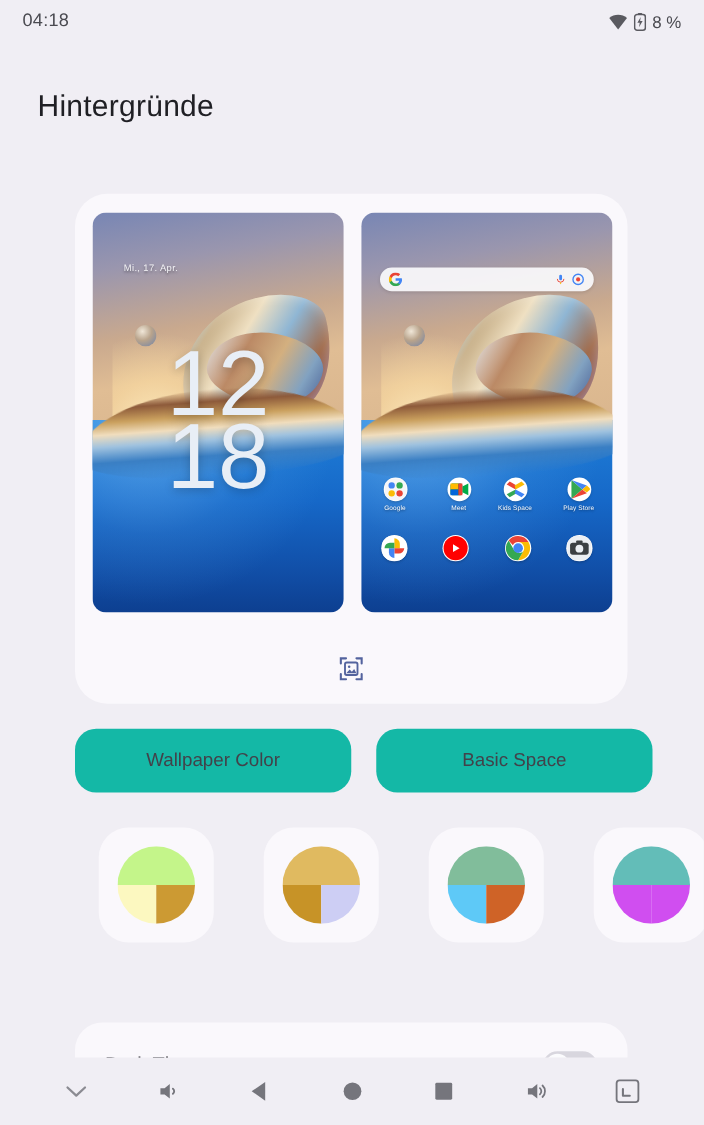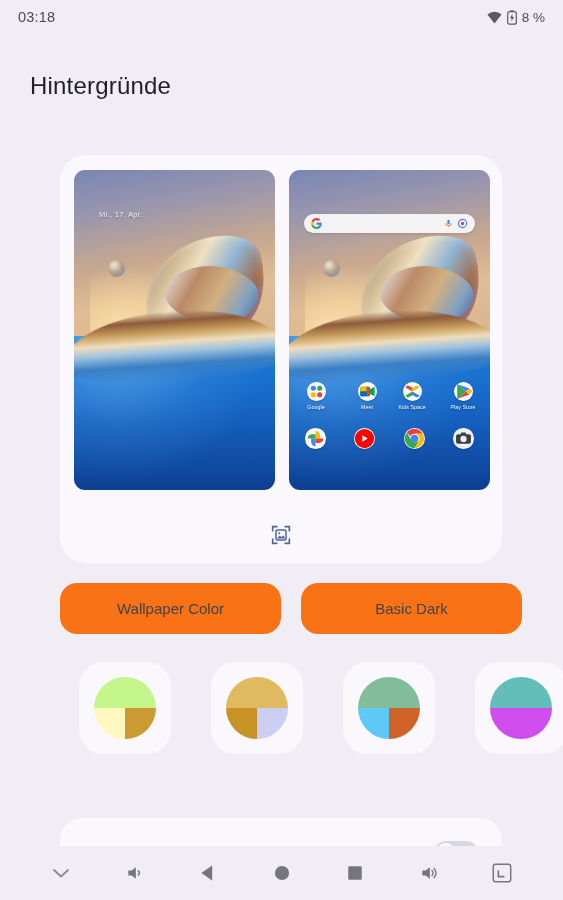--- a/index.html
+++ b/index.html
@@ -156,21 +156,21 @@
   }
   .change-wall .label { font-size: 15px; color: #53639e; letter-spacing: .1px; }
 
   
   .tabs {
     position: absolute; left: 60px; top: 583px;
     display: flex; gap: 20px;
   }
   .tab {
     width: 221px; height: 51px; border-radius: 17px;
-    background: #f97316; display: flex; align-items: center; justify-content: center;
+    background: #14b8a6; display: flex; align-items: center; justify-content: center;
     font-size: 15px; color: #42424a; cursor: pointer;
   }
 
   
   .swatches {
     position: absolute; left: 79px; top: 662px;
     display: flex; gap: 40px;
   }
   .swatch {
     width: 92px; height: 92px; border-radius: 24px;
@@ -213,21 +213,21 @@
     cursor: pointer;
   }
   .nav-ico { fill: #75757c; }
 </style>
 </head>
 <body>
 
 <div class="screen">
 
   <div class="statusbar">
-    <div class="sb-time">03:18</div>
+    <div class="sb-time">04:18</div>
     <div class="sb-right">
       <svg width="15" height="13" viewBox="0 0 15 13">
         <path d="M7.5 12.5 L0.4 3.4 a11 11 0 0 1 14.2 0 Z" fill="#5a5a60"></path>
       </svg>
       <svg width="10" height="15" viewBox="0 0 10 15">
         <rect x="0.7" y="1.6" width="8.6" height="12.6" rx="2" fill="none" stroke="#5a5a60" stroke-width="1.2"></rect>
         <rect x="3.3" y="0.3" width="3.4" height="1.5" rx="0.6" fill="#5a5a60"></rect>
         <path d="M5.6 3.6 L2.9 8.2 h1.9 l-0.6 3.6 l2.9 -5 h-2 z" fill="#5a5a60"></path>
       </svg>
       <div class="sb-pct">8 %</div>
@@ -244,20 +244,24 @@
           <div class="sky"></div>
           <div class="sunglow"></div>
           <div class="sea"></div>
           <div class="rays"></div>
           <div class="crest"></div>
           <div class="crest2"></div>
           <div class="wave"></div>
           <div class="droplet"></div>
         </div>
         <div class="lock-date">Mi., 17. Apr.</div>
+        <div class="lock-clock">
+          <span>12</span>
+          <span>18</span>
+        </div>
       </div>
 
       <div class="phone">
         <div class="wall">
           <div class="sky"></div>
           <div class="sunglow"></div>
           <div class="sea"></div>
           <div class="rays"></div>
           <div class="crest"></div>
           <div class="crest2"></div>
@@ -379,21 +383,21 @@
         <path d="M2 7V2h5M22 7V2h-5M2 17v5h5M22 17v5h-5" fill="none" stroke="#53639e" stroke-width="2" stroke-linecap="round"></path>
         <rect x="6" y="6" width="12" height="12" rx="1.6" fill="none" stroke="#53639e" stroke-width="1.8"></rect>
         <circle cx="10" cy="10" r="1.2" fill="#53639e"></circle>
         <path d="M7.2 16.2l3.3-3.6 2.1 2.2 2.2-2.6 2.2 4z" fill="#53639e"></path>
       </svg>
     </div>
   </div>
 
   <div class="tabs">
     <div class="tab">Wallpaper Color</div>
-    <div class="tab">Basic Dark</div>
+    <div class="tab">Basic Space</div>
   </div>
 
   <div class="swatches">
     <div class="swatch">
       <div class="pie">
         <div class="top" style="background: rgb(196, 245, 138);"></div>
         <div class="bl" style="background: rgb(252, 248, 192);"></div>
         <div class="br" style="background: rgb(204, 154, 51);"></div>
       </div>
     </div>

